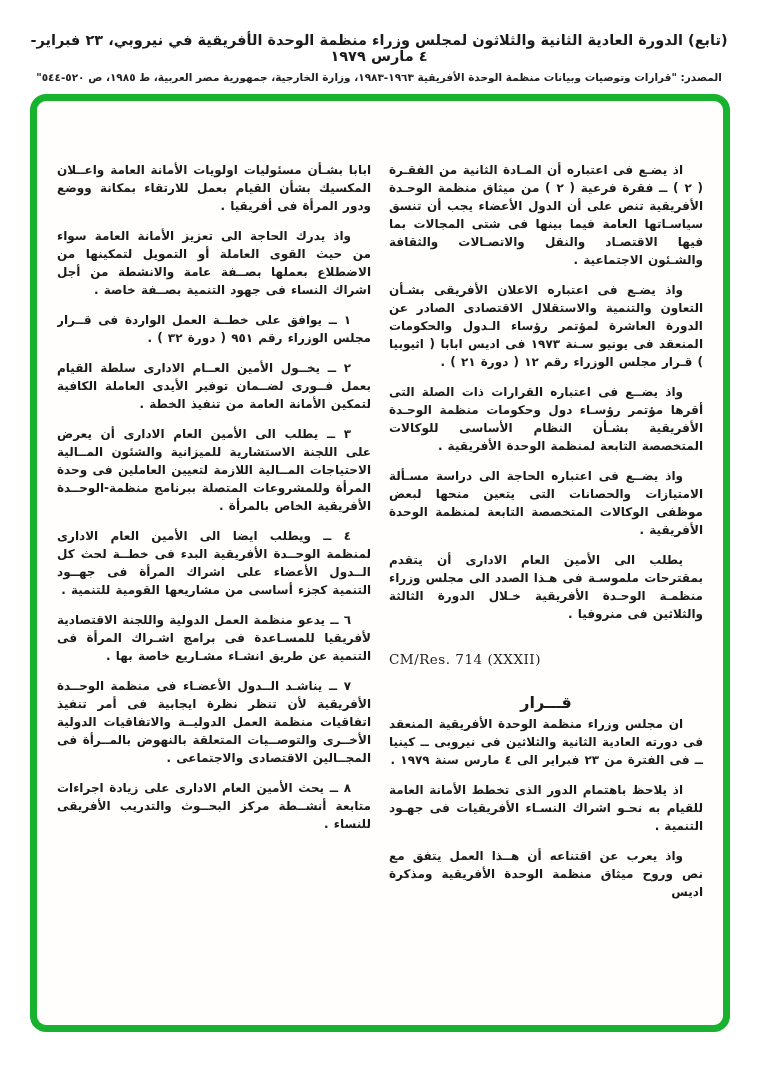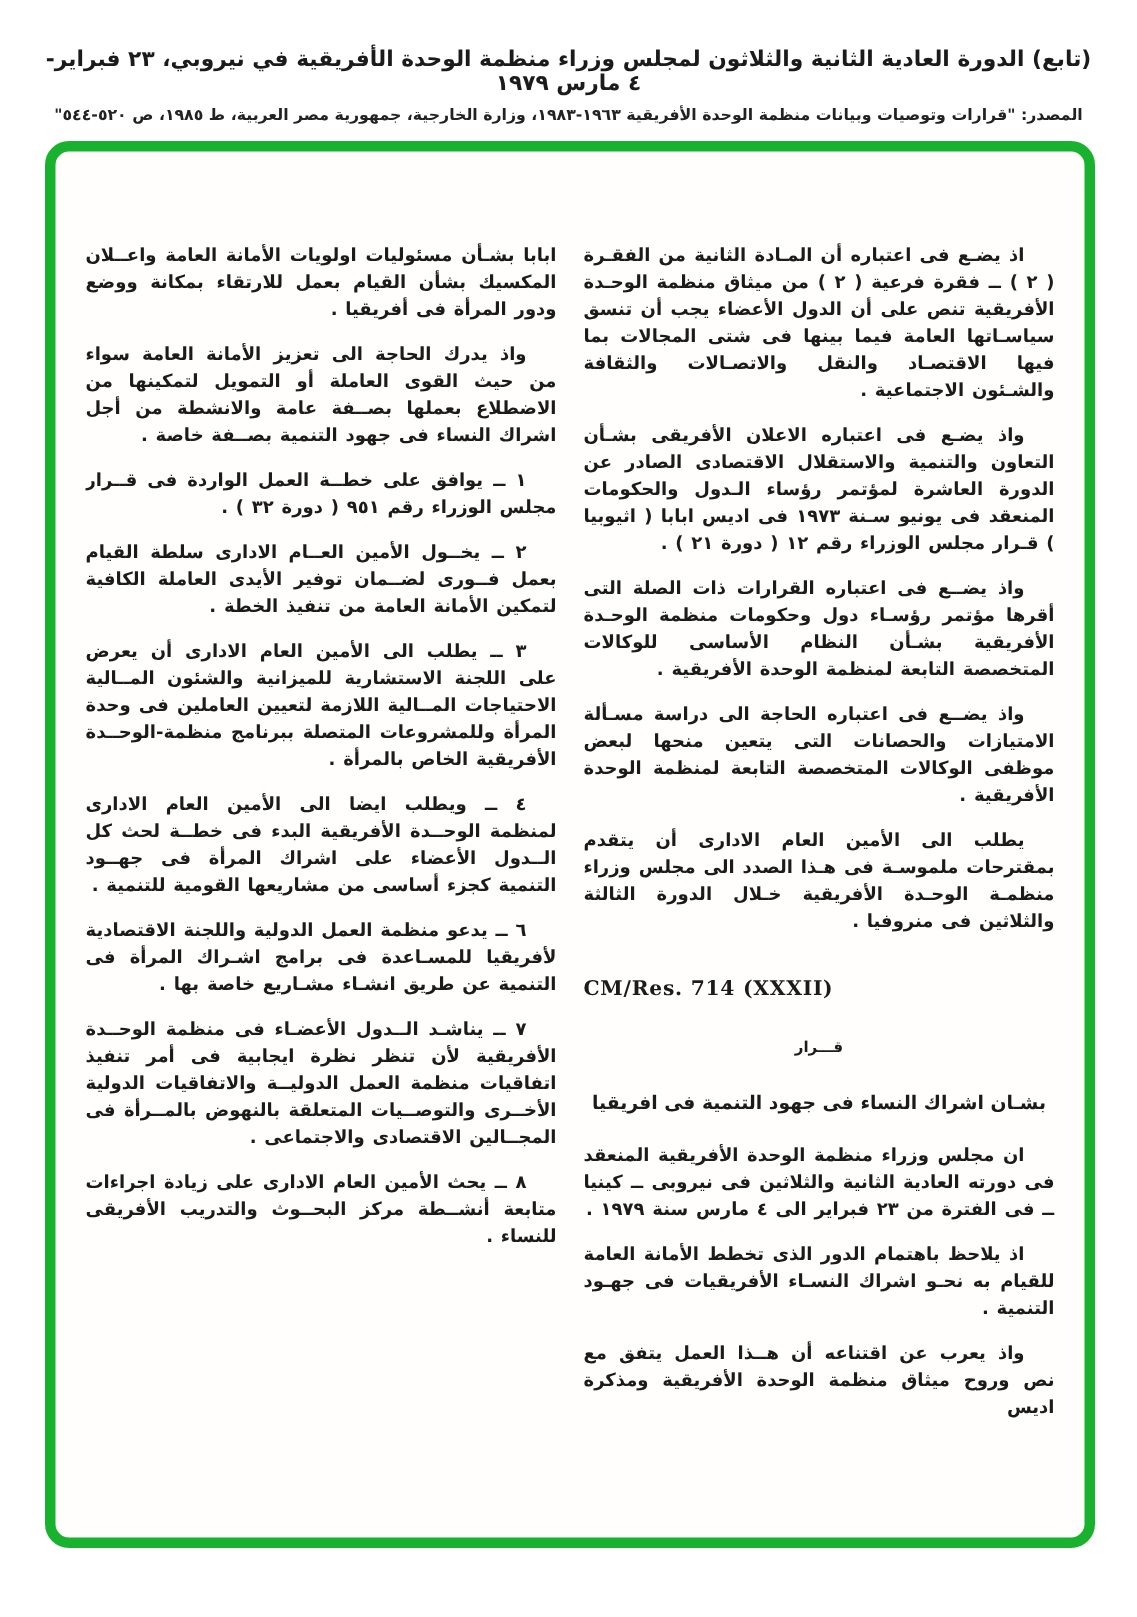--- a/index.html
+++ b/index.html
@@ -59,28 +59,28 @@
   .col p {
     margin: 0 0 12px 0;
     text-indent: 20px;
     word-spacing: 1px;
   }
   .col p.no-indent { text-indent: 0; }
   .cmres-ref {
     direction: ltr;
     text-align: left;
     font-family: "DejaVu Serif", serif;
-    font-weight: bold;
+    font-weight: normal;
     font-size: 13.5px;
     margin: 26px 0 0 0;
     letter-spacing: 0.5px;
   }
   .res-word {
     text-align: center;
-    font-size: 10px;
+    font-size: 16px;
     font-weight: bold;
     margin: 22px 0 0 0;
   }
   .res-subject {
     text-align: center;
     font-size: 12.5px;
     font-weight: bold;
     margin: 20px 0 16px 0;
   }
   .page-footer {
@@ -107,21 +107,20 @@
   <div class="columns">
 
     <div class="col">
       <p>اذ يضـع فى اعتباره أن المـادة الثانية من الفقـرة ( ٢ ) ــ فقرة فرعية ( ٢ ) من ميثاق منظمة الوحـدة الأفريقية تنص على أن الدول الأعضاء يجب أن تنسق سياسـاتها العامة فيما بينها فى شتى المجالات بما فيها الاقتصـاد والنقل والاتصـالات والثقافة والشـئون الاجتماعية .</p>
       <p>واذ يضـع فى اعتباره الاعلان الأفريقى بشـأن التعاون والتنمية والاستقلال الاقتصادى الصادر عن الدورة العاشرة لمؤتمر رؤساء الـدول والحكومات المنعقد فى يونيو سـنة ١٩٧٣ فى اديس ابابا ( اثيوبيا ) قـرار مجلس الوزراء رقم ١٢ ( دورة ٢١ ) .</p>
       <p>واذ يضــع فى اعتباره القرارات ذات الصلة التى أقرها مؤتمر رؤسـاء دول وحكومات منظمة الوحـدة الأفريقية بشـأن النظام الأساسى للوكالات المتخصصة التابعة لمنظمة الوحدة الأفريقية .</p>
       <p>واذ يضــع فى اعتباره الحاجة الى دراسة مسـألة الامتيازات والحصانات التى يتعين منحها لبعض موظفى الوكالات المتخصصة التابعة لمنظمة الوحدة الأفريقية .</p>
       <p>يطلب الى الأمين العام الادارى أن يتقدم بمقترحات ملموسـة فى هـذا الصدد الى مجلس وزراء منظمـة الوحـدة الأفريقية خـلال الدورة الثالثة والثلاثين فى منروفيا .</p>
       <div class="cmres-ref">CM/Res. 714 (XXXII)</div>
       <div class="res-word">قـــرار</div>
-      <div class="res-subject">بشـان اشراك النساء فى جهود التنمية فى افريقيا</div>
       <p>ان مجلس وزراء منظمة الوحدة الأفريقية المنعقد فى دورته العادية الثانية والثلاثين فى نيروبى ــ كينيا ــ فى الفترة من ٢٣ فبراير الى ٤ مارس سنة ١٩٧٩ .</p>
       <p>اذ يلاحظ باهتمام الدور الذى تخطط الأمانة العامة للقيام به نحـو اشراك النسـاء الأفريقيات فى جهـود التنمية .</p>
       <p>واذ يعرب عن اقتناعه أن هــذا العمل يتفق مع نص وروح ميثاق منظمة الوحدة الأفريقية ومذكرة اديس</p>
     </div>
 
     <div class="col">
       <p class="no-indent">ابابا بشـأن مسئوليات اولويات الأمانة العامة واعــلان المكسيك بشأن القيام بعمل للارتقاء بمكانة ووضع ودور المرأة فى أفريقيا .</p>
       <p>واذ يدرك الحاجة الى تعزيز الأمانة العامة سواء من حيث القوى العاملة أو التمويل لتمكينها من الاضطلاع بعملها بصــفة عامة والانشطة من أجل اشراك النساء فى جهود التنمية بصــفة خاصة .</p>
       <p>١ ــ يوافق على خطــة العمل الواردة فى قــرار مجلس الوزراء رقم ٩٥١ ( دورة ٣٢ ) .</p>
       <p>٢ ــ يخــول الأمين العــام الادارى سلطة القيام بعمل فــورى لضــمان توفير الأيدى العاملة الكافية لتمكين الأمانة العامة من تنفيذ الخطة .</p>

